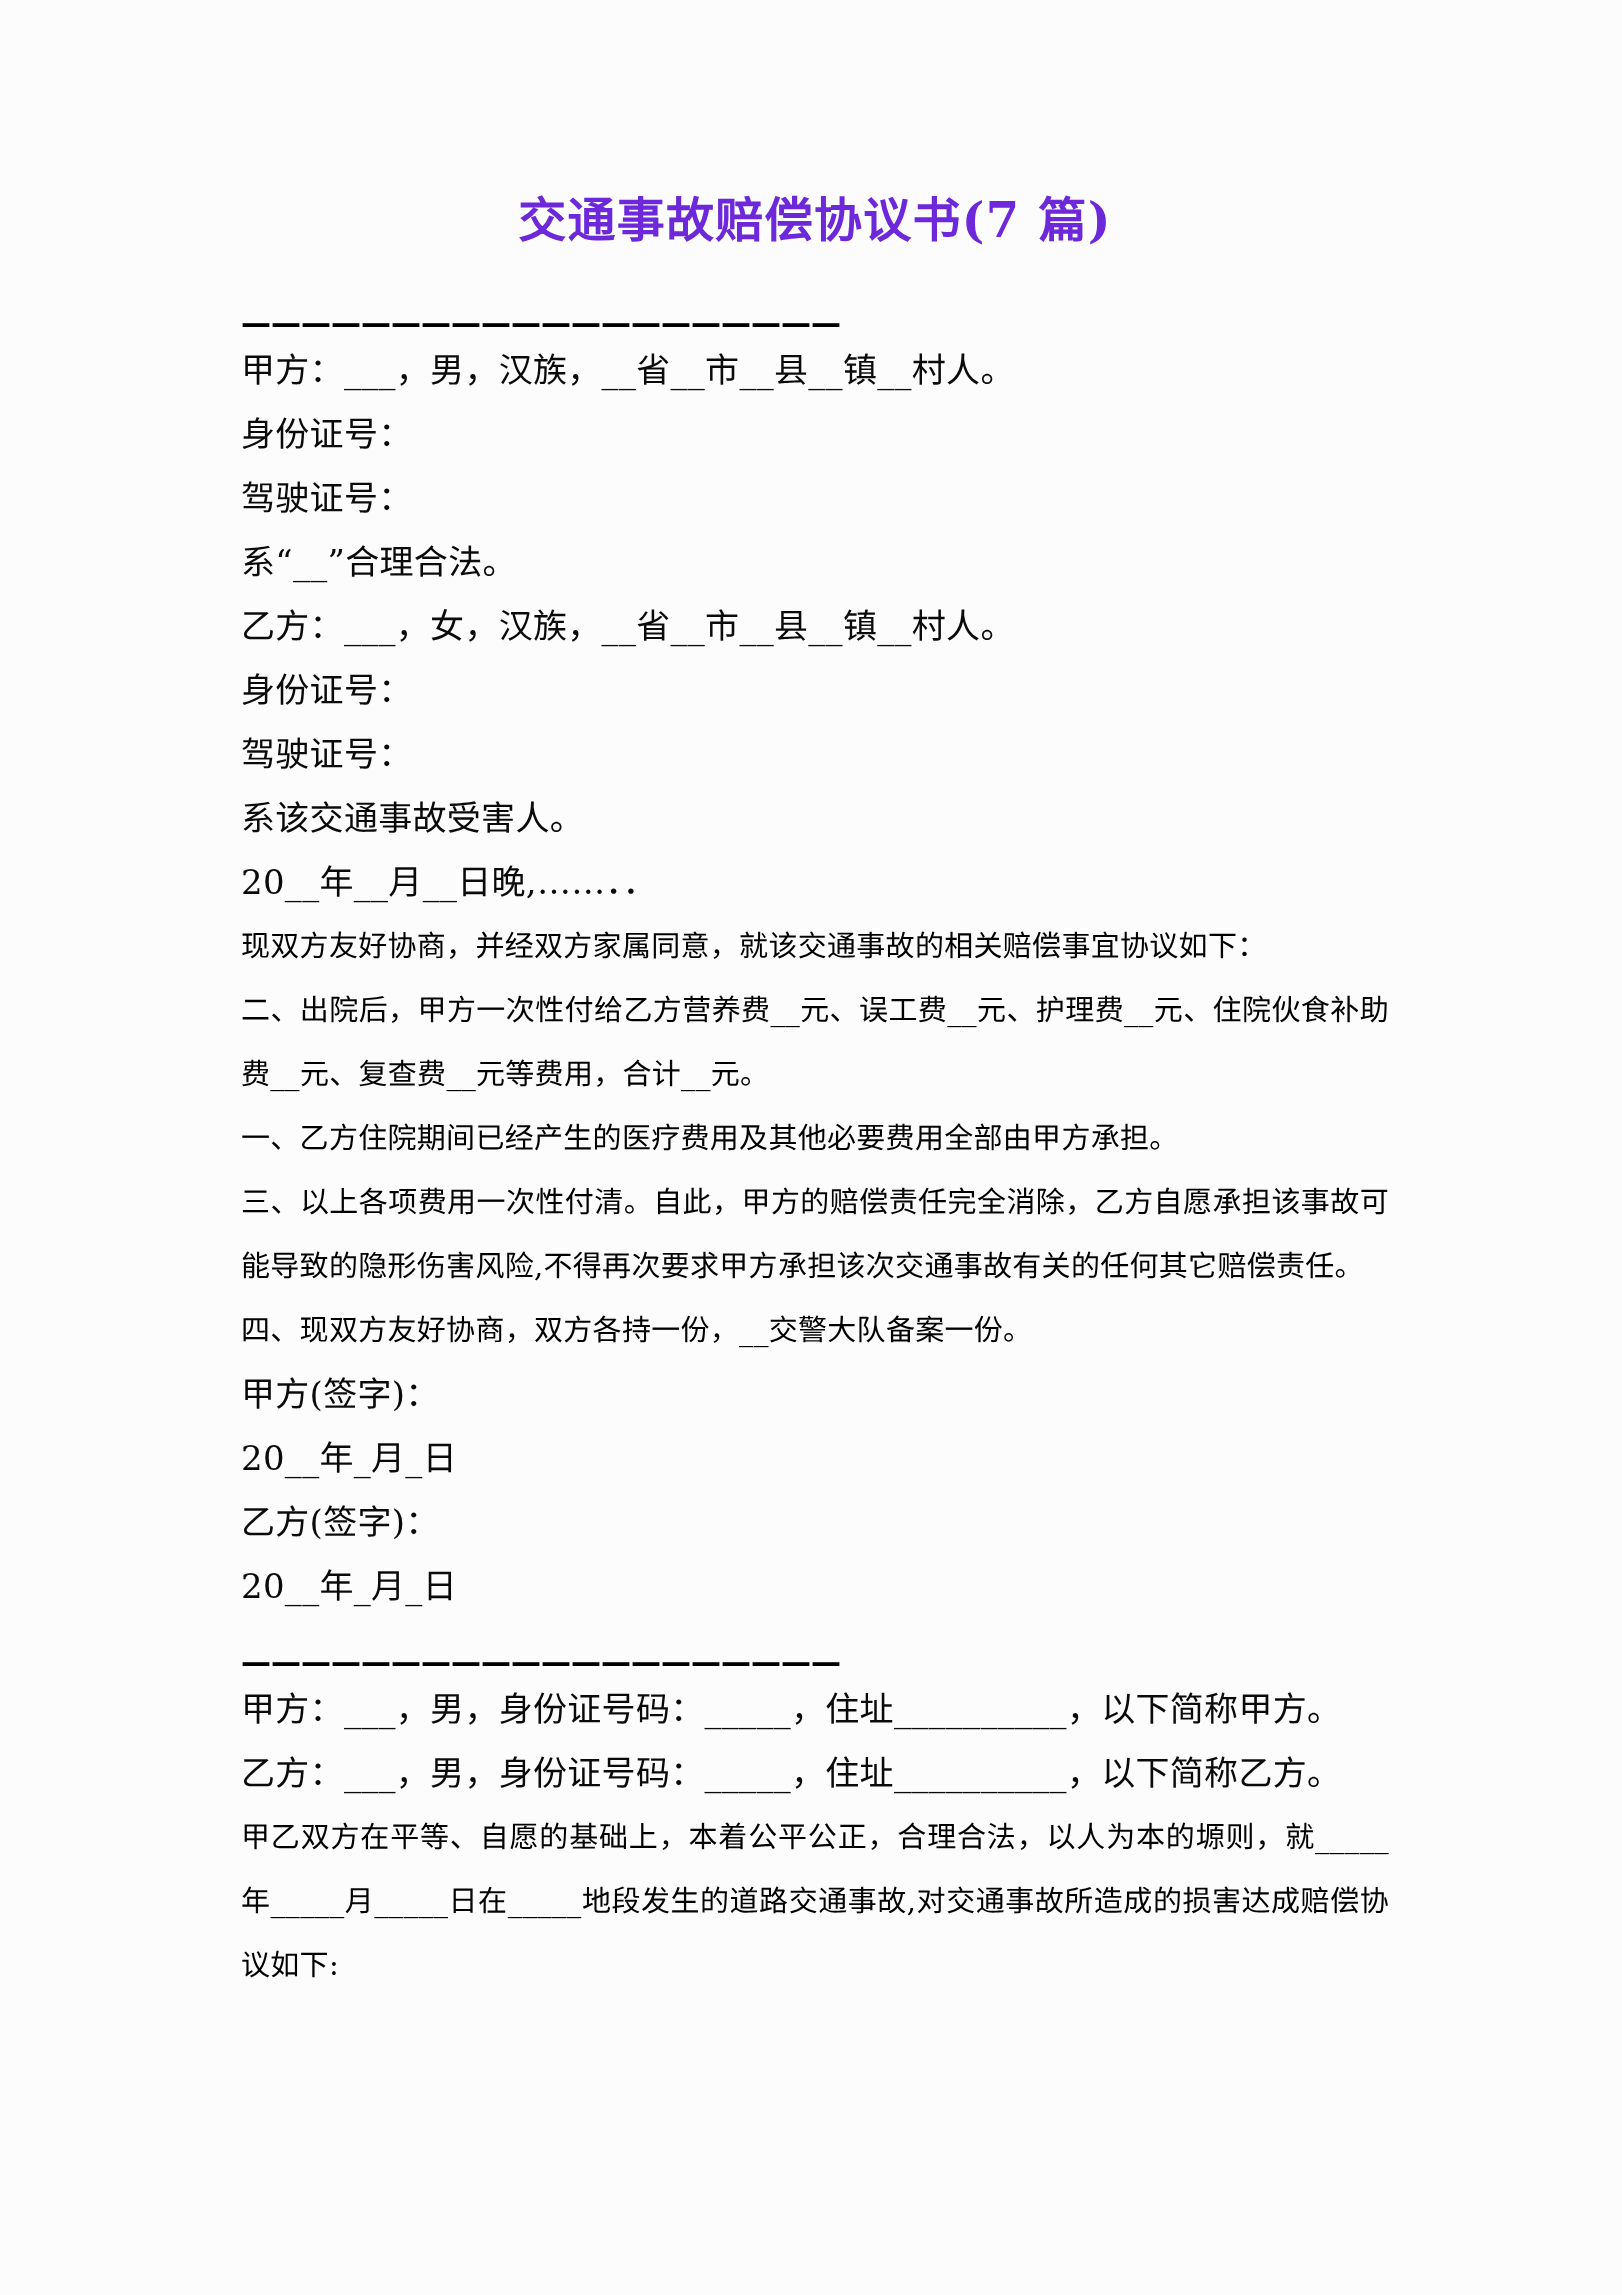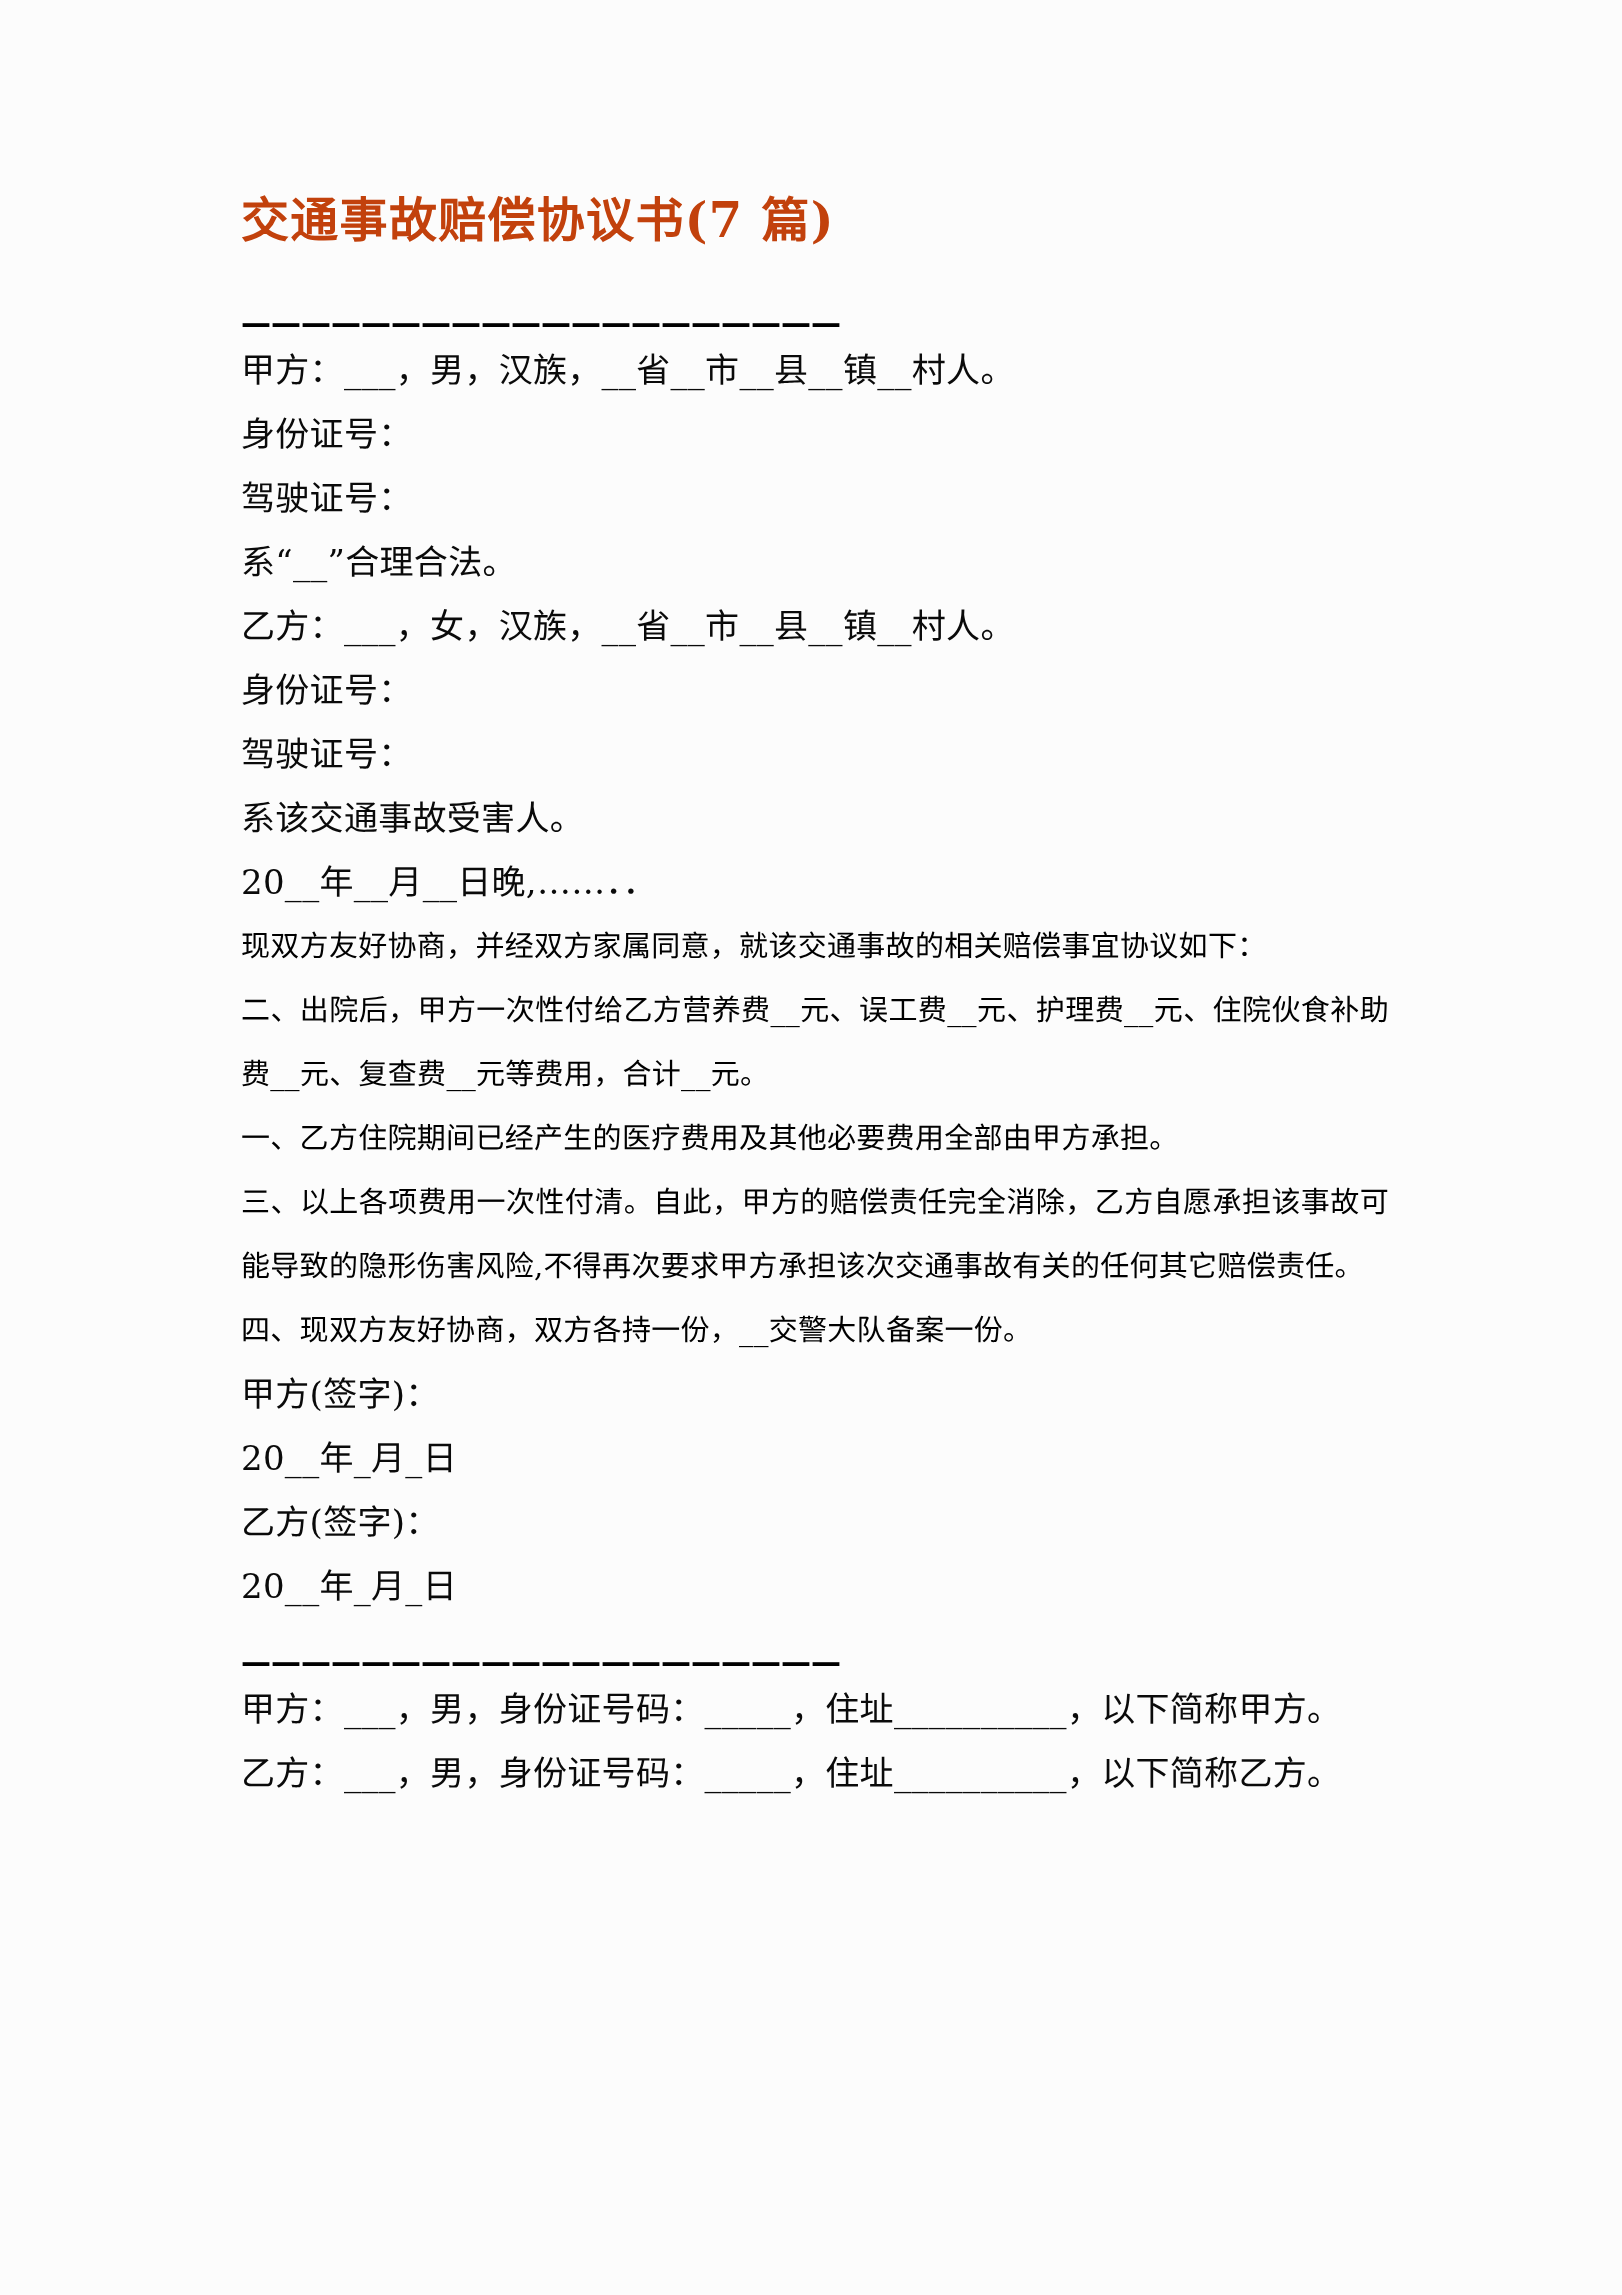--- a/index.html
+++ b/index.html
@@ -20,28 +20,28 @@
   }
   .content {
     position: absolute;
     left: 241px;
     top: 0;
     width: 1148px;
   }
   .doc-title {
     margin: 0;
     padding: 0;
-    text-align: left;
+    text-align: center;
     font-family: "DejaVu Serif", "Liberation Serif", serif;
     font-weight: 700;
     font-size: 48px;
     line-height: 1.0;
     letter-spacing: 1.3px;
     padding-top: 196px;
-    color: #c2410c;
+    color: #6d28d9;
     white-space: nowrap;
   }
   .sep {
     margin: 0;
     padding: 0;
     font-size: 30px;
     line-height: 1.0;
     letter-spacing: 0px;
     color: #000;
     white-space: nowrap;
@@ -100,16 +100,17 @@
     <p class="block">四、现双方友好协商，双方各持一份，__交警大队备案一份。</p>
     <p class="line">甲方(签字)：</p>
     <p class="line">20__年_月_日</p>
     <p class="line">乙方(签字)：</p>
     <p class="line">20__年_月_日</p>
 
     <div class="sep sep-2">————————————————————</div>
 
     <p class="line">甲方：___，男，身份证号码：_____，住址__________，以下简称甲方。</p>
     <p class="line">乙方：___，男，身份证号码：_____，住址__________，以下简称乙方。</p>
+    <p class="block">甲乙双方在平等、自愿的基础上，本着公平公正，合理合法，以人为本的塬则，就_____年_____月_____日在_____地段发生的道路交通事故,对交通事故所造成的损害达成赔偿协议如下:</p>
 
   </div>
 </div>
 
 
 </body></html>

